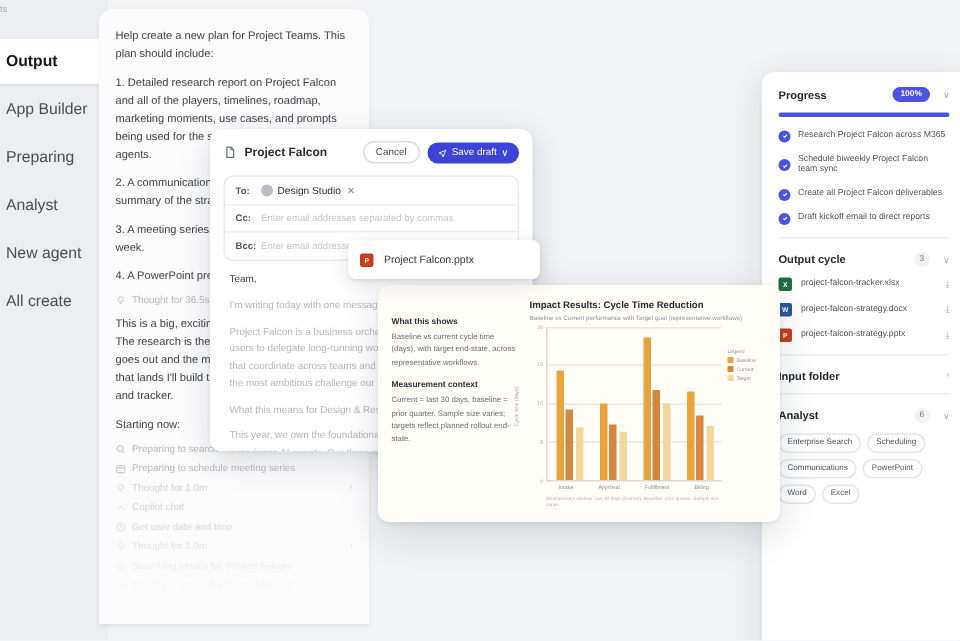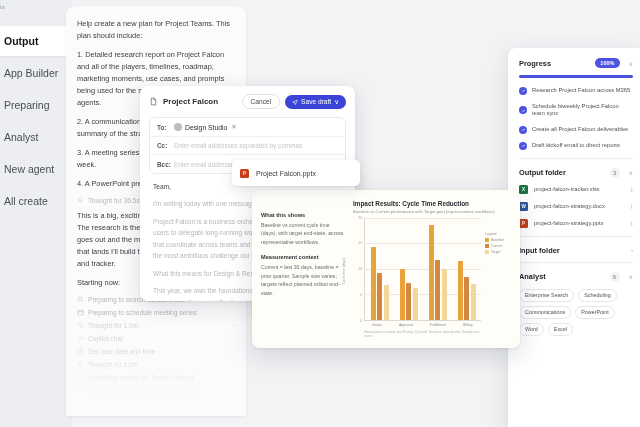--- a/index.html
+++ b/index.html
@@ -454,21 +454,21 @@
           <svg viewBox="0 0 16 16" fill="none" stroke="#fff" stroke-width="2.6">
             <path d="M4 8.5l2.6 2.6L12 5.5"></path>
           </svg>
         </span>
       <span>Draft kickoff email to direct reports</span>
     </div>
 
     <div class="divider"></div>
 
     <div class="sec-head">
-      <span class="sec-title">Output folder</span>
+      <span class="sec-title">Output cycle</span>
       <span class="count">3</span>
       <span class="chev-s">∨</span>
     </div>
 
     <div class="frow">
       <span class="fi" style="background:#1d7044">
           <span>X</span>
         </span>
       <span class="fn">project-falcon-tracker.xlsx</span>
       <span class="dl">⤓</span>

